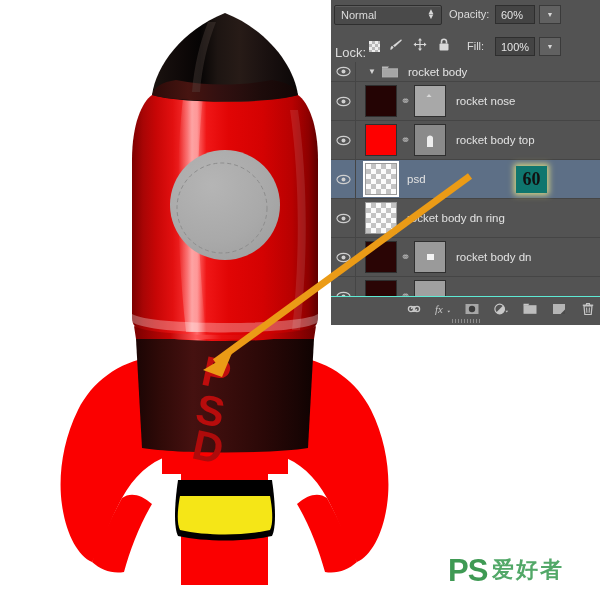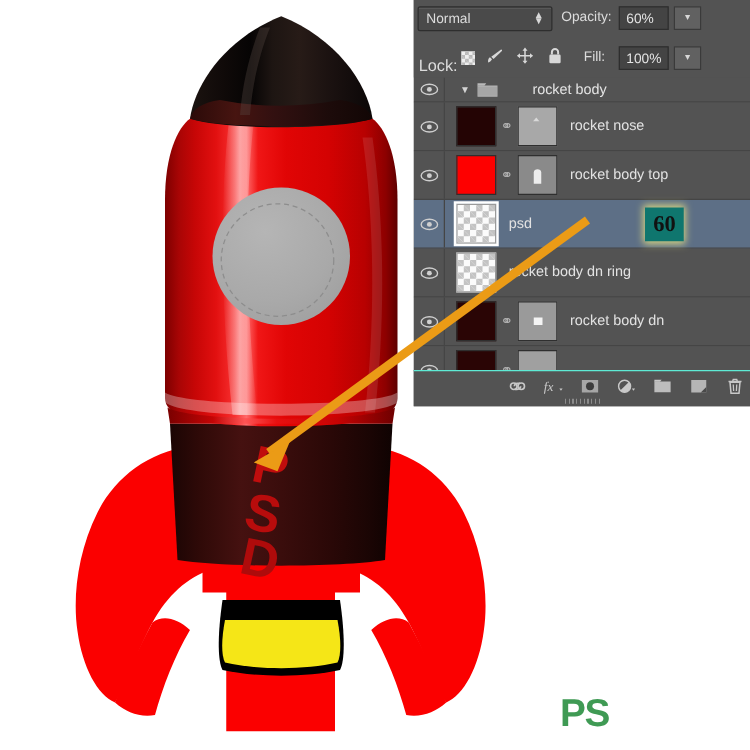--- a/index.html
+++ b/index.html
@@ -270,21 +270,21 @@
     font-size: 8px;
     color: #d4d4d4;
     flex: none;
   }
   .folder-ic {
     margin-left: 5px;
     flex: none;
     width: 18px; height: 14px;
   }
   .group-name {
-    padding-left: 27px;
+    padding-left: 9px;
     font-size: 11.5px;
     color: #e4e4e4;
   }
 
   
   .panel-bottom {
     position: absolute;
     left: 0;
     bottom: 0;
     width: 269px;
@@ -738,15 +738,16 @@
 
   <svg id="arrow-layer" viewBox="0 0 600 600" xmlns="http://www.w3.org/2000/svg">
     <line x1="470" y1="176" x2="215" y2="362" stroke="#eb9b16" stroke-width="7" stroke-linecap="butt"></line>
     <path d="M203 370 L232 353 L222 377 Z" fill="#eb9b16"></path>
   </svg>
 
   <div id="badge-60">60</div>
 
   <div id="watermark">
     <span class="wm-ps">PS</span>
+    <span class="wm-cn">爱好者</span>
   </div>
 
 </div>
 
 </body></html>

